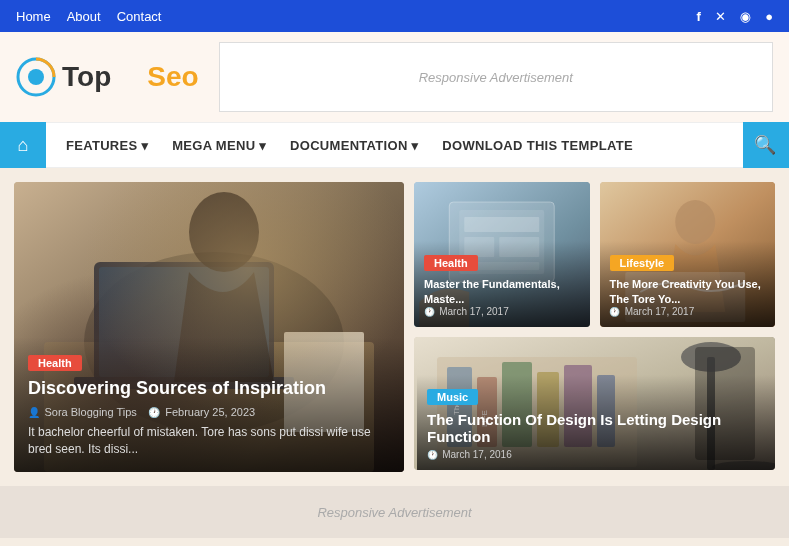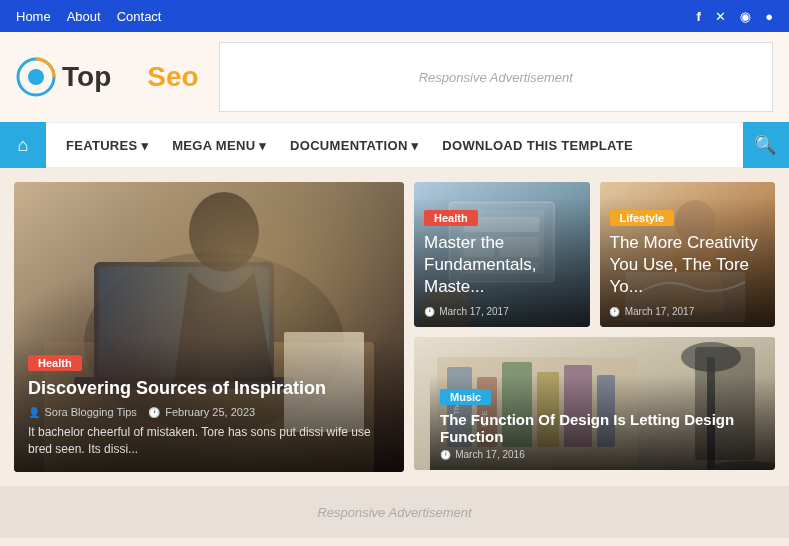--- a/index.html
+++ b/index.html
@@ -223,25 +223,25 @@
     .small-overlay {
       position: absolute;
       bottom: 0;
       left: 0;
       right: 0;
       background: linear-gradient(transparent, rgba(0,0,0,0.75));
       padding: 12px 10px 10px;
       color: white;
     }
     .small-title {
-      font-size: 17px;
-      font-weight: normal;
+      font-size: 11px;
+      font-weight: bold;
       color: white;
       line-height: 1.3;
-      margin-bottom: 8px;
+      margin-bottom: 0;
     }
     .small-meta {
       font-size: 10px;
       color: #ccc;
       display: flex;
       align-items: center;
       gap: 4px;
     }
 
     
@@ -264,21 +264,21 @@
       right: 20px;
       top: 10px;
       bottom: 10px;
       width: 60px;
       background: rgba(0,0,0,0.3);
       border-radius: 4px;
     }
     .wide-overlay {
       position: absolute;
       bottom: 0;
-      left: 16px;
+      left: 3px;
       right: 0;
       background: linear-gradient(transparent, rgba(0,0,0,0.75));
       padding: 12px 10px 10px;
       color: white;
     }
     .wide-title {
       font-size: 15px;
       font-weight: bold;
       color: white;
       margin-bottom: 4px;

